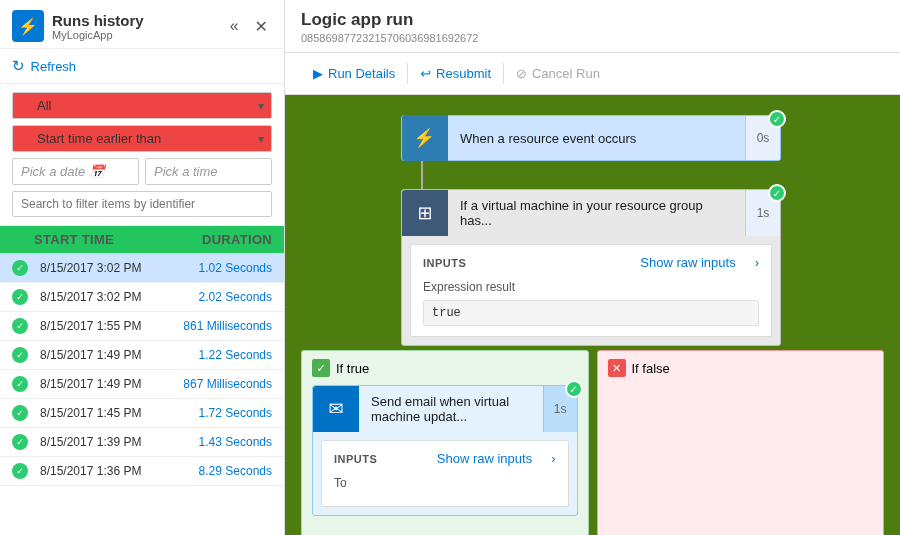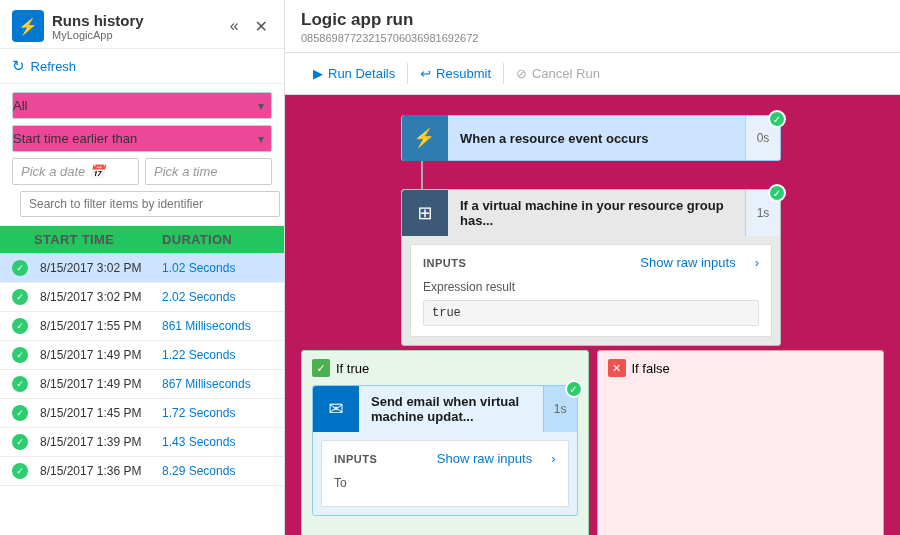--- a/index.html
+++ b/index.html
@@ -52,24 +52,24 @@
 
     .filter-section {
       padding: 8px 12px;
       display: flex;
       flex-direction: column;
       gap: 6px;
       border-bottom: 1px solid #eee;
     }
     .select-dropdown {
       width: 100%;
-      padding: 5px 0;
+      padding: 5px 24px;
       border: 1px solid #ccc;
       border-radius: 2px;
-      background: #ec4899;
+      background: #ef4444;
       color: #333;
       appearance: none;
       cursor: pointer;
       font-size: 13px;
     }
     .select-wrapper {
       position: relative;
     }
     .select-wrapper::after {
       content: '▾';
@@ -98,41 +98,40 @@
       font-style: italic;
     }
     .cal-icon { color: #555; font-size: 13px; }
     .search-input {
       width: 100%;
       padding: 5px 8px;
       border: 1px solid #ccc;
       border-radius: 2px;
       font-size: 12px;
       color: #999;
-      margin-left: 8px;
     }
 
     .runs-table {
       flex: 1;
       overflow-y: auto;
     }
     .table-header {
       display: flex;
       padding: 6px 12px;
       background: #22c55e;
       border-bottom: 1px solid #ddd;
       font-weight: 600;
       color: #555;
       font-size: 11px;
       text-transform: uppercase;
       letter-spacing: 0.3px;
     }
     .col-status { width: 22px; }
     .col-start { flex: 1; }
-    .col-dur { width: 110px; text-align: left; }
+    .col-dur { width: 110px; text-align: right; }
 
     .run-row {
       display: flex;
       align-items: center;
       padding: 6px 12px;
       border-bottom: 1px solid #eee;
       cursor: pointer;
     }
     .run-row.selected { background: #cce4ff; }
     .status-dot {
@@ -149,21 +148,21 @@
 
     
     .left-panel ::-webkit-scrollbar { width: 6px; }
     .left-panel ::-webkit-scrollbar-thumb { background: #ccc; border-radius: 3px; }
 
     
     .right-panel {
       flex: 1;
       display: flex;
       flex-direction: column;
-      background: #be185d;
+      background: #4d7c0f;
       overflow: hidden;
     }
     .right-header {
       background: #fff;
       padding: 10px 16px 8px;
       border-bottom: 1px solid #ddd;
     }
     .run-title { font-size: 17px; font-weight: 600; color: #333; }
     .run-id { font-size: 11px; color: #888; margin-top: 2px; }
     .run-toolbar {
@@ -221,21 +220,21 @@
       flex-shrink: 0;
     }
     .node-icon-box.dark-bg { background: #3c5a78; }
     .node-icon-box.outlook { background: #0072c6; }
     .node-icon { color: #fff; font-size: 18px; }
     .node-label {
       flex: 1;
       padding: 0 12px;
       font-size: 13px;
       color: #1a1a1a;
-      font-weight: 700;
+      font-weight: 400;
     }
     .node-duration {
       padding: 0 10px;
       font-size: 12px;
       color: #666;
       background: #e8f1fb;
       height: 100%;
       display: flex; align-items: center;
       border-left: 1px solid #b0d0ef;
       min-width: 35px;

